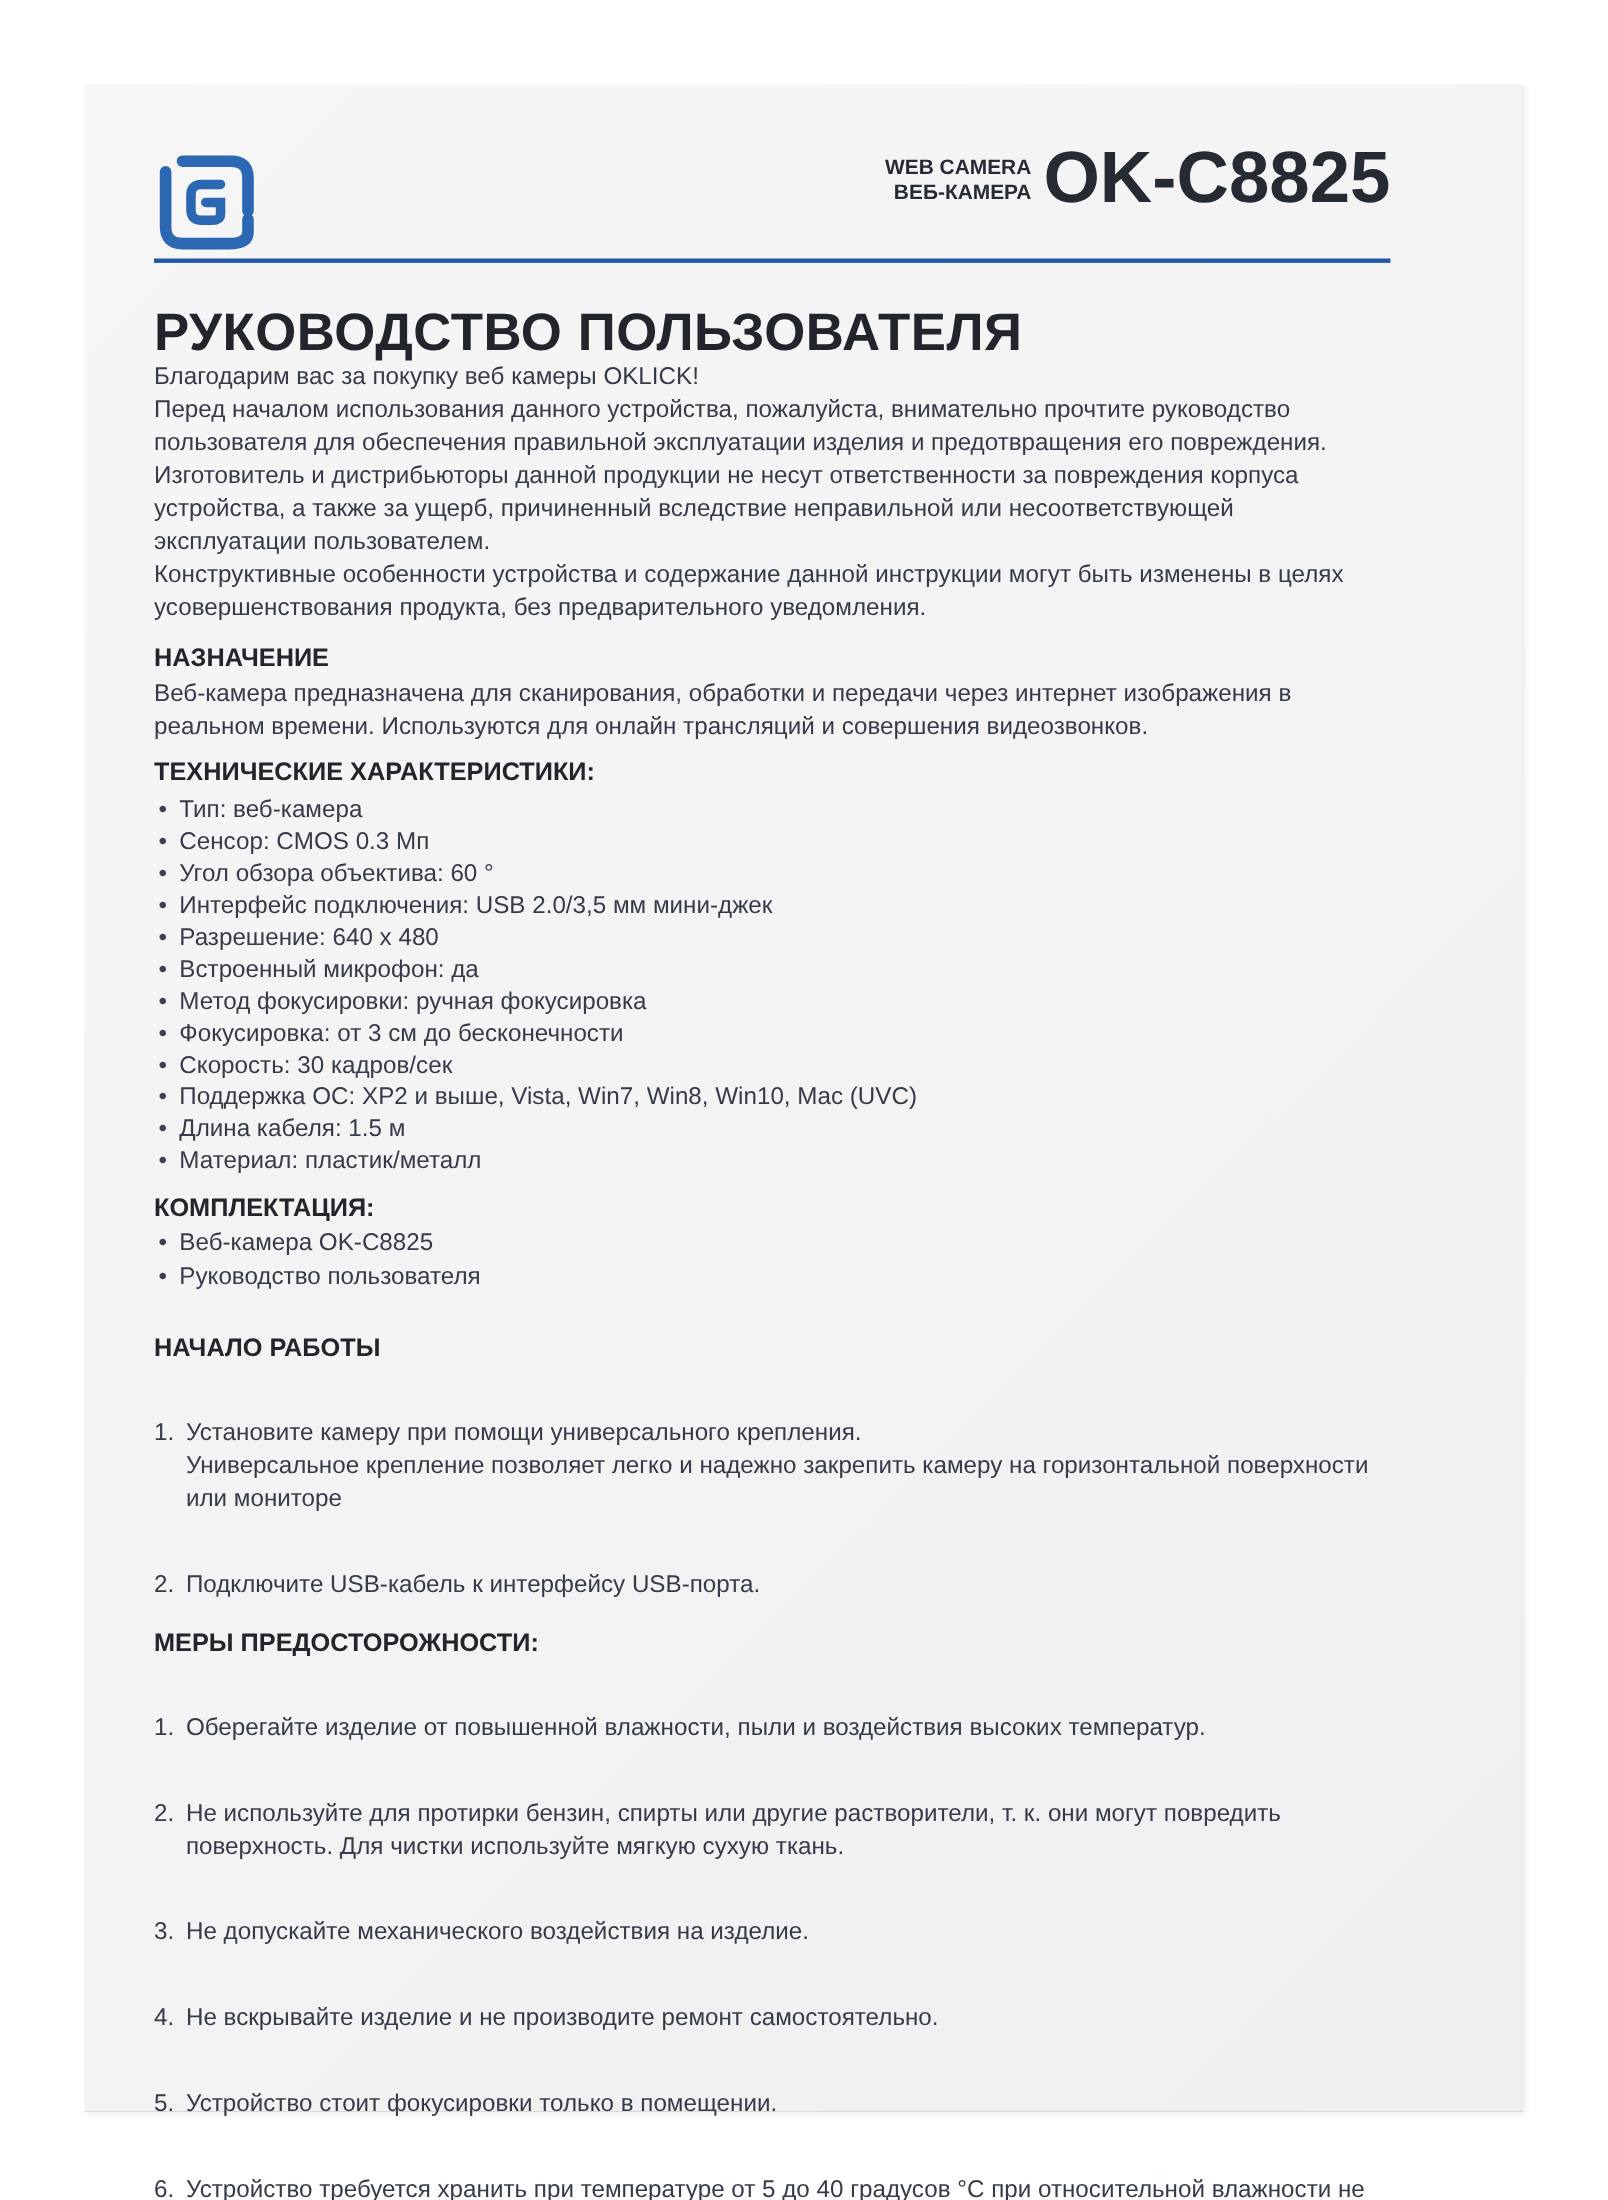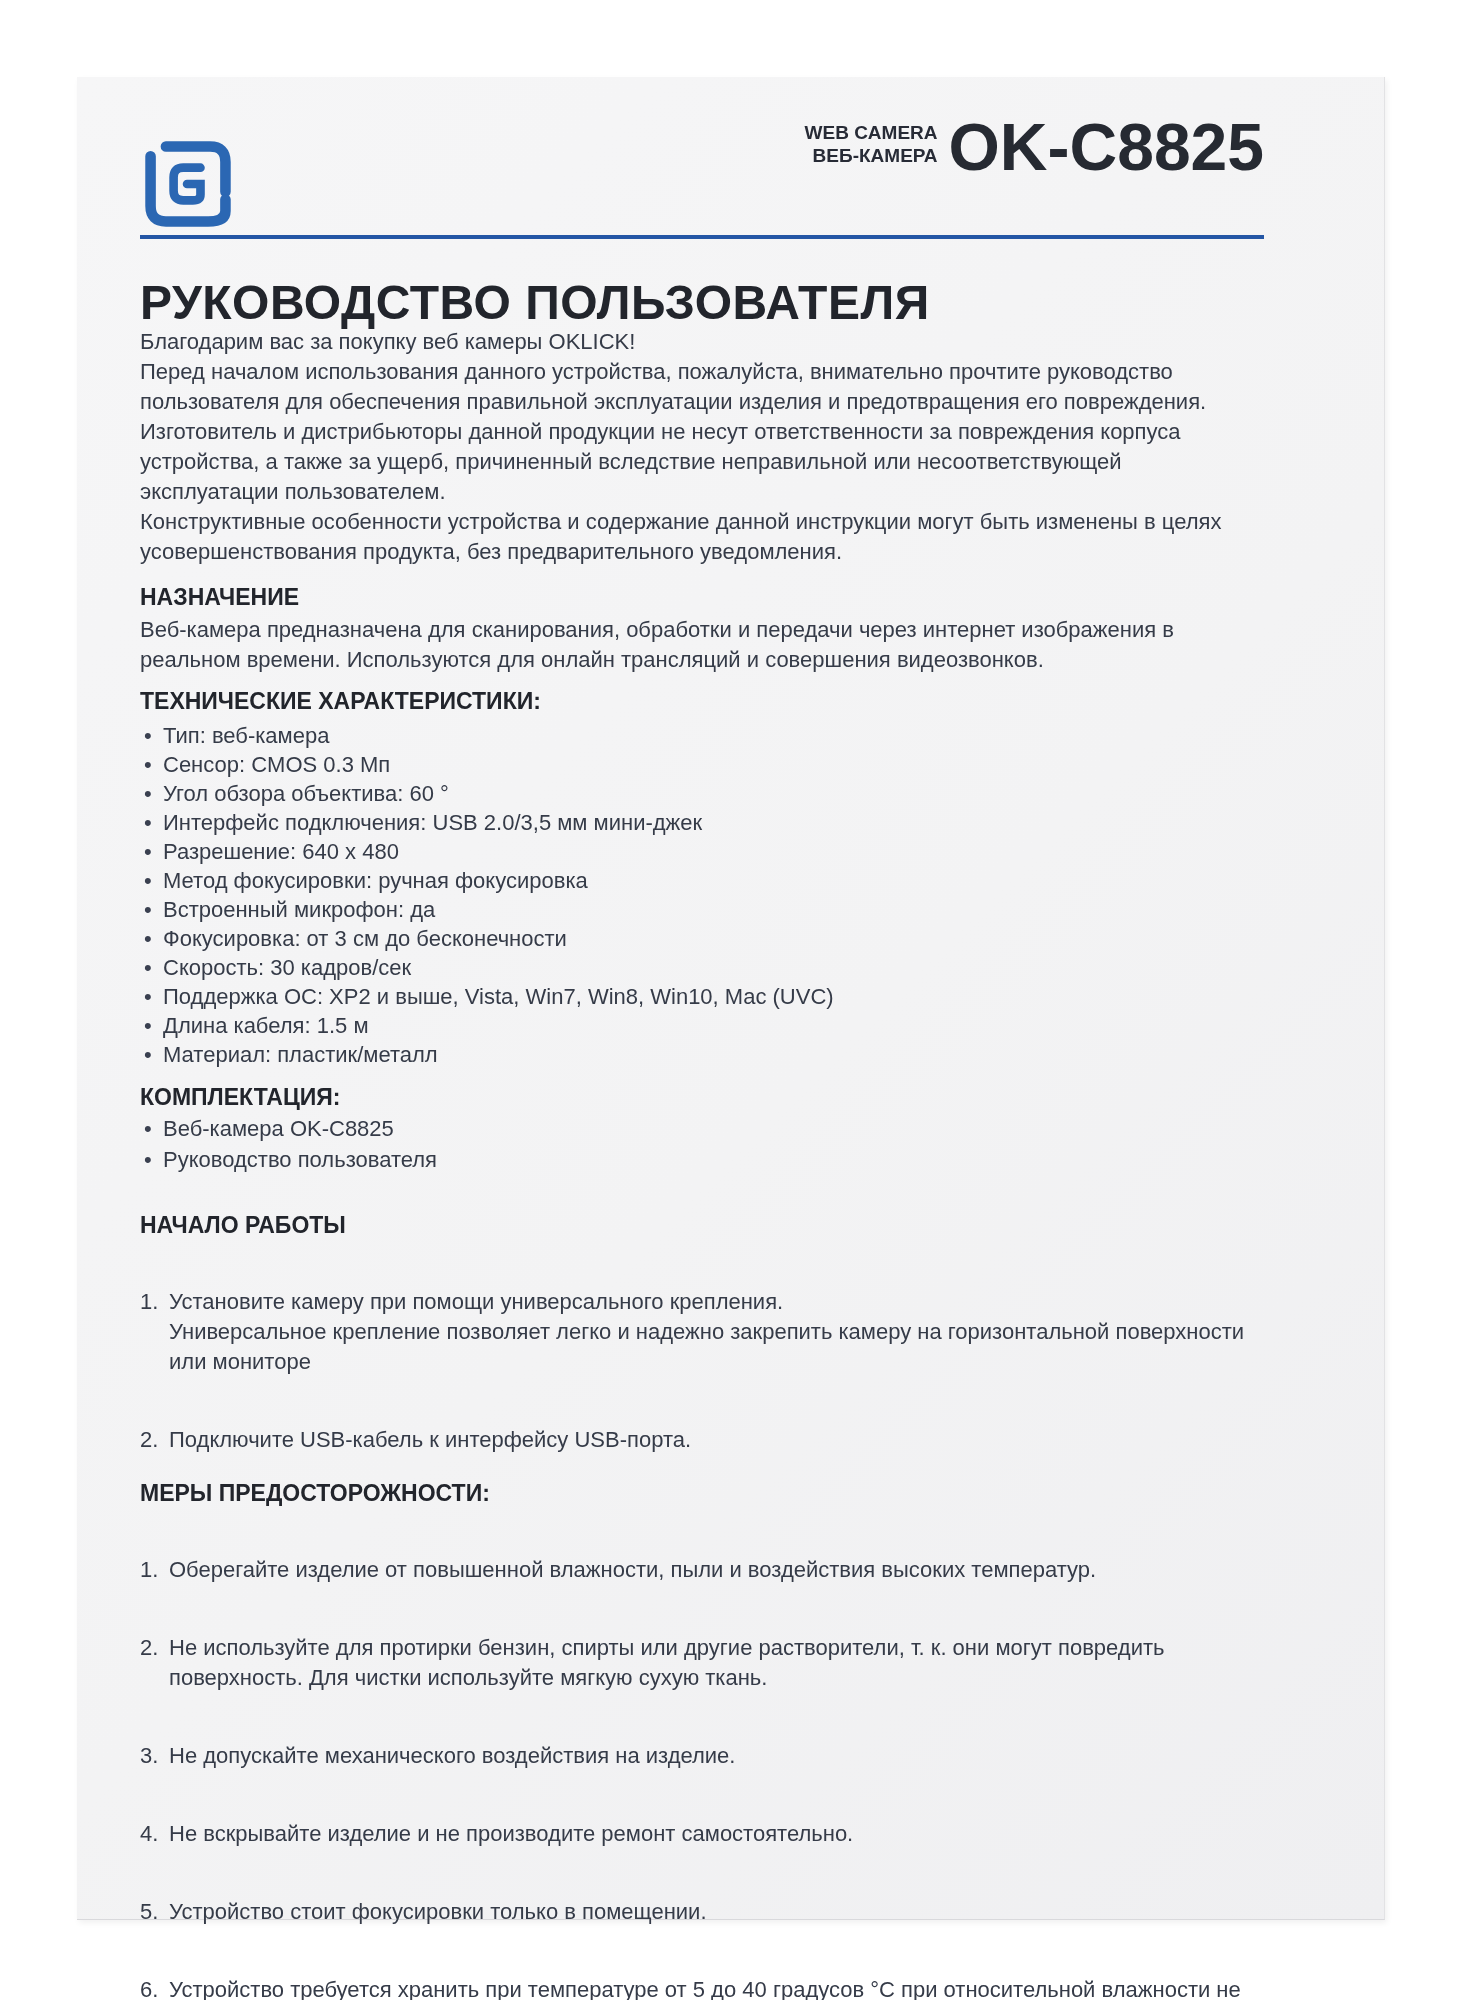--- a/index.html
+++ b/index.html
@@ -27,21 +27,21 @@
   .logo-mark { width: 96px; height: 98px; flex: 0 0 auto; }
   .brand-txt { margin-left: 14px; padding-top: 12px; }
   .brand-name {
     font-size: 50px; font-weight: 600; line-height: 52px;
     letter-spacing: 11px; color: #2b2f39;
   }
   .brand-tagline {
     font-size: 15px; font-weight: 600; letter-spacing: 21px;
     color: #8d929b; margin: 12px 0 0 7px;
   }
-  .product { display: flex; align-items: flex-start; }
+  .product { display: flex; align-items: flex-end; margin-top: 14px; }
   .product-type { text-align: right; font-size: 19px; font-weight: 700; line-height: 23px; color: #272b36; margin-right: 11px; }
   .model { font-size: 66px; font-weight: 700; color: #262a32; line-height: 52px; }
   .rule { height: 4px; background: #2456a5; }
   
   h1 {
     margin: 40px 0 0; font-size: 48px; line-height: 48px;
     font-weight: 700; color: #22252c; letter-spacing: 0.5px;
   }
   
   p.doc { white-space: pre-line; margin: 0; font-size: 22px; line-height: 30px; }
@@ -113,22 +113,22 @@
   </div>
 
   <div class="specs">
     <h2>ТЕХНИЧЕСКИЕ ХАРАКТЕРИСТИКИ:</h2>
     <ul class="bullet-list">
         <li>Тип: веб-камера</li>
         <li>Сенсор: CMOS 0.3 Мп</li>
         <li>Угол обзора объектива: 60 °</li>
         <li>Интерфейс подключения: USB 2.0/3,5 мм мини-джек</li>
         <li>Разрешение: 640 x 480</li>
+        <li>Встроенный микрофон: да</li>
         <li>Метод фокусировки: ручная фокусировка</li>
-        <li>Встроенный микрофон: да</li>
         <li>Фокусировка: от 3 см до бесконечности</li>
         <li>Скорость: 30 кадров/сек</li>
         <li>Поддержка ОС: XP2 и выше, Vista, Win7, Win8, Win10, Mac (UVC)</li>
         <li>Длина кабеля: 1.5 м</li>
         <li>Материал: пластик/металл</li>
       </ul>
   </div>
 
   <div class="package">
     <h2>КОМПЛЕКТАЦИЯ:</h2>

